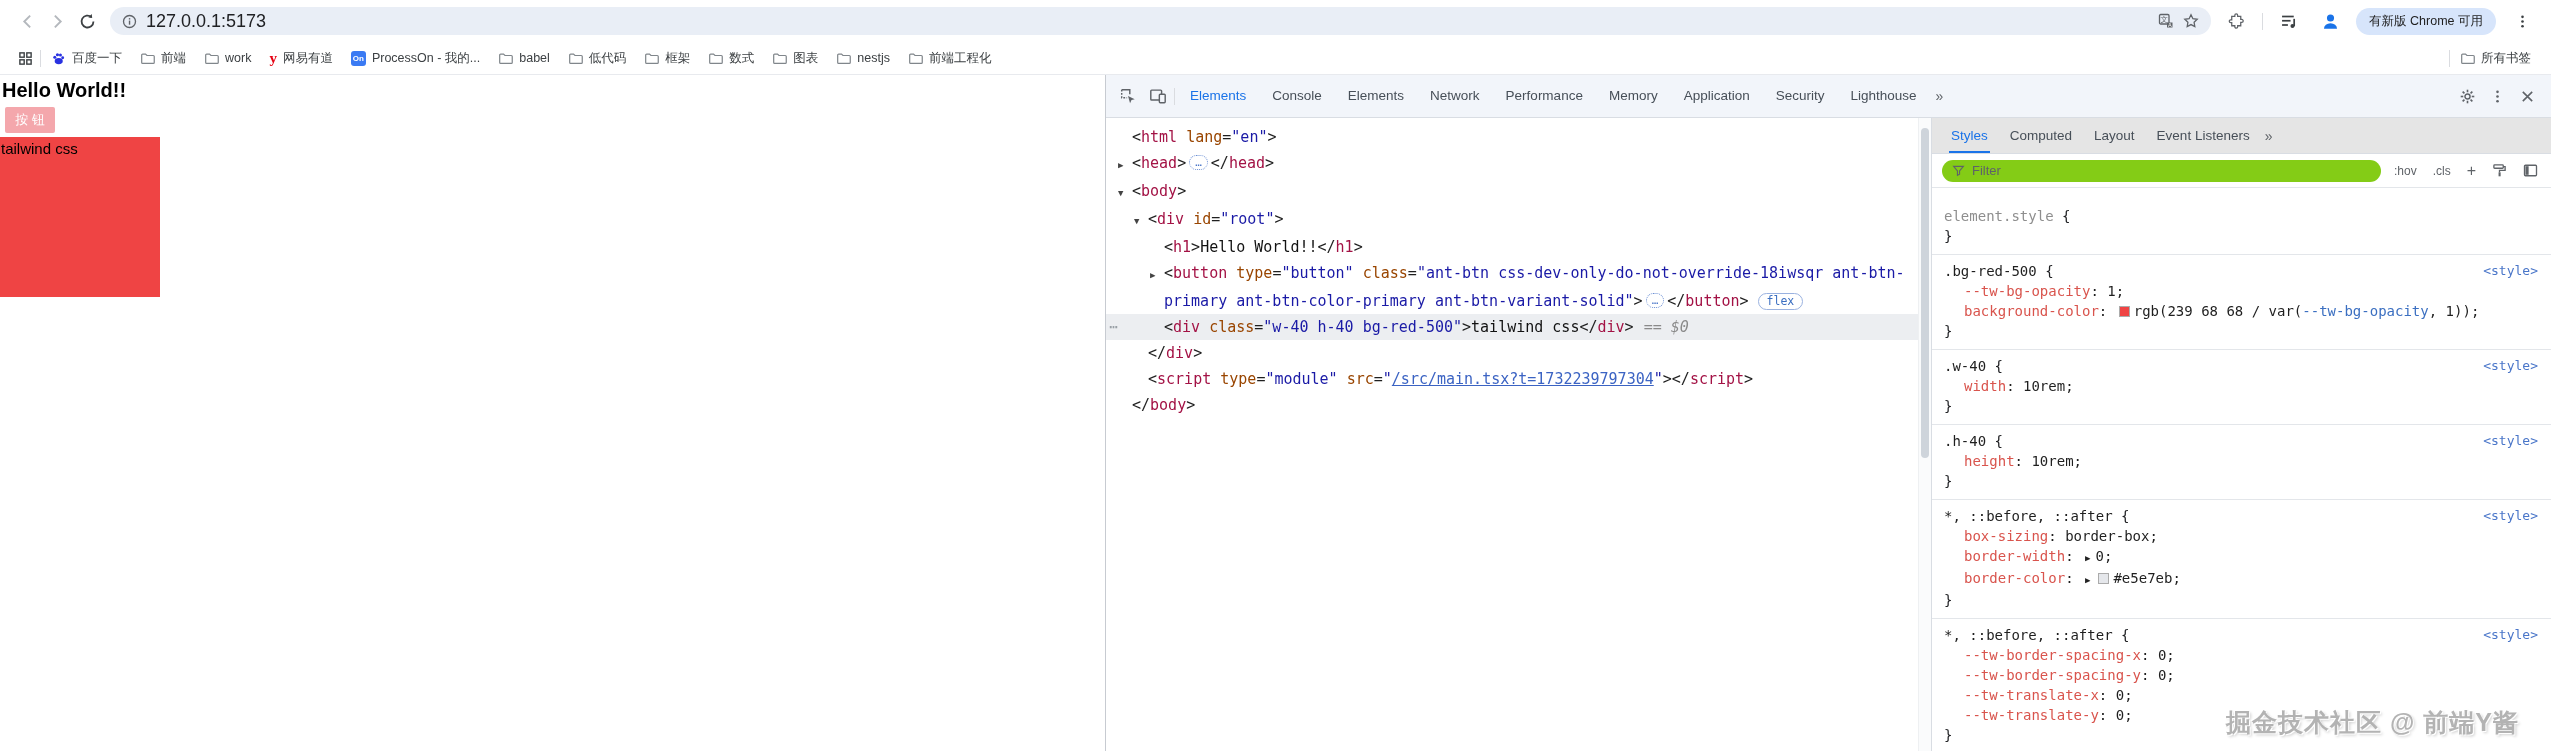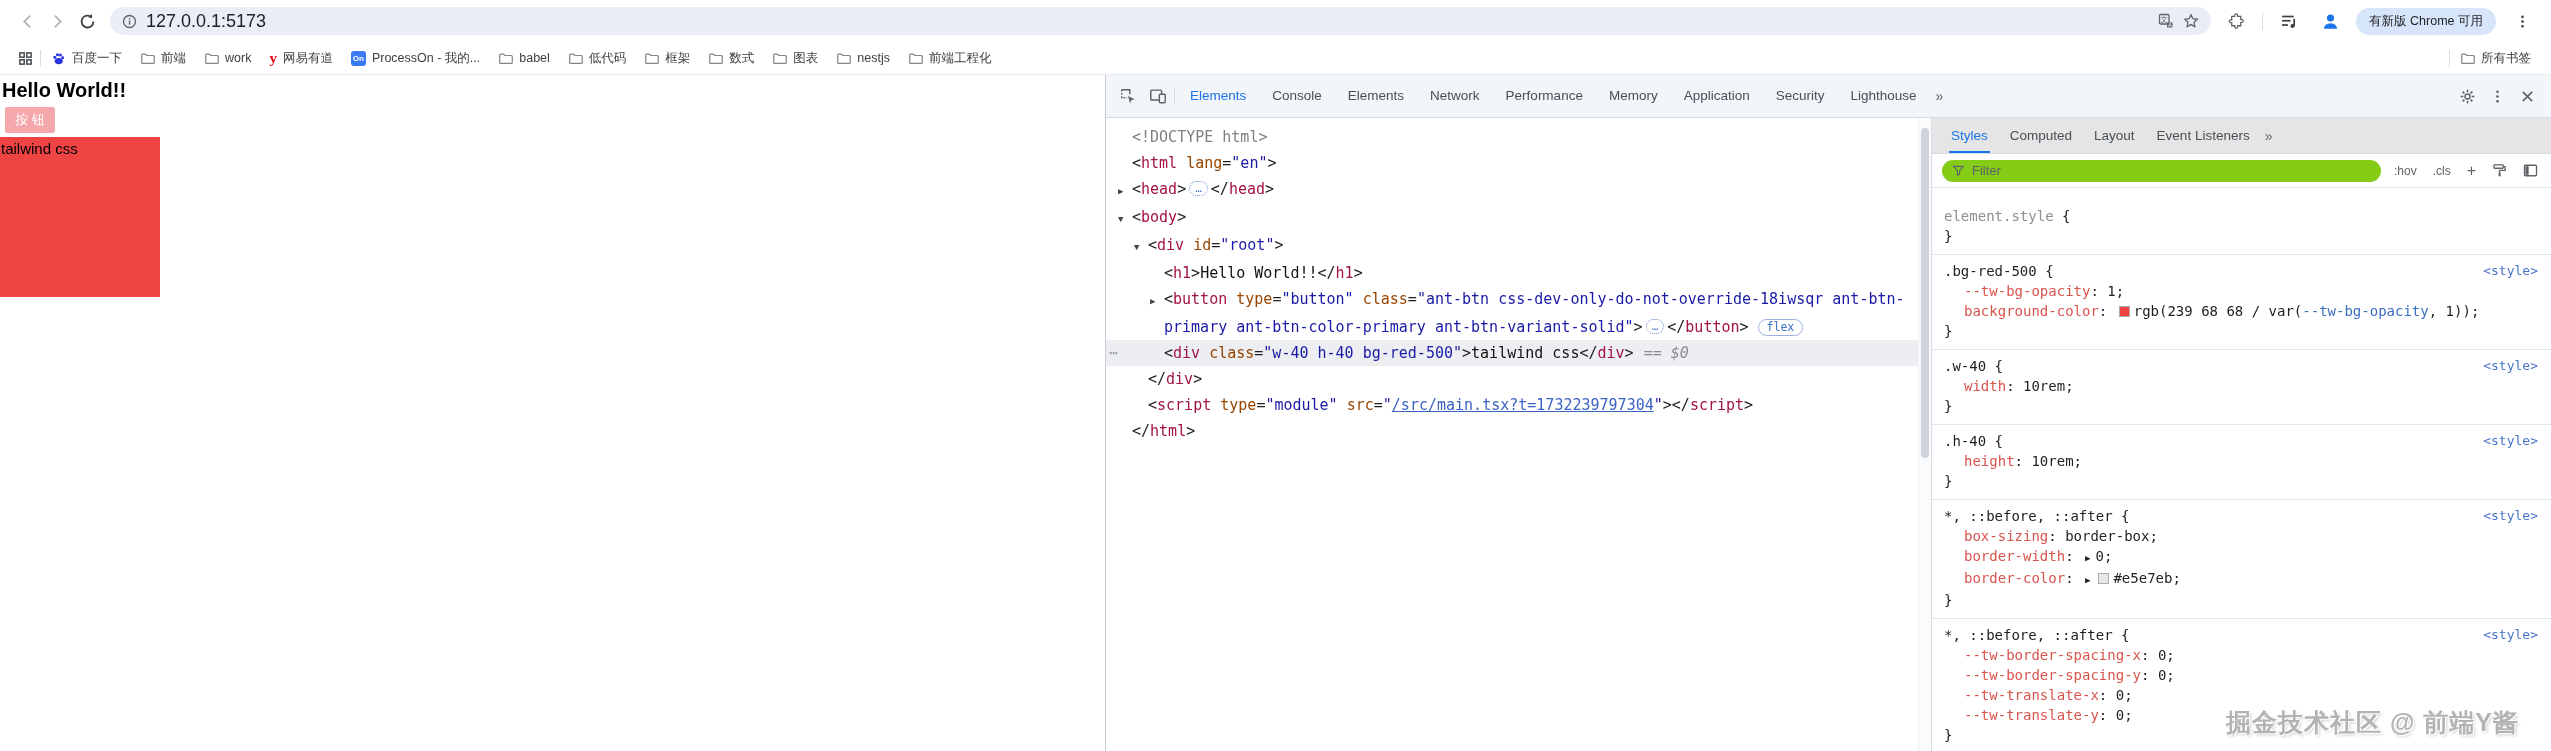--- a/index.html
+++ b/index.html
@@ -380,32 +380,31 @@
                 <path d="M3 3l10 10M13 3L3 13" stroke="#5f6368" stroke-width="1.7"></path>
               </svg>
           </span>
         </button>
       </div>
 
       <div class="dt-body">
 
         <div class="dom-panel">
           <div id="dom-lines">
-              <div class="dom-line" style="padding-left: 12px;"><span class="arrow"></span><span class="tk-gy">&lt;!DOCTYPE html&gt;</span></div>
               <div class="dom-line" style="padding-left: 12px;"><span class="arrow"></span><span class="tk-p">&lt;</span><span class="tk-tag">html</span><span class="tk-p"> </span><span class="tk-an">lang</span><span class="tk-p">=</span><span class="tk-av">"en"</span><span class="tk-p">&gt;</span></div>
               <div class="dom-line" style="padding-left: 12px;"><span class="arrow">▶</span><span class="tk-p">&lt;</span><span class="tk-tag">head</span><span class="tk-p">&gt;</span><span class="ellipsis-pill">…</span><span class="tk-p">&lt;/</span><span class="tk-tag">head</span><span class="tk-p">&gt;</span></div>
               <div class="dom-line" style="padding-left: 12px;"><span class="arrow">▼</span><span class="tk-p">&lt;</span><span class="tk-tag">body</span><span class="tk-p">&gt;</span></div>
               <div class="dom-line" style="padding-left: 28px;"><span class="arrow">▼</span><span class="tk-p">&lt;</span><span class="tk-tag">div</span><span class="tk-p"> </span><span class="tk-an">id</span><span class="tk-p">=</span><span class="tk-av">"root"</span><span class="tk-p">&gt;</span></div>
               <div class="dom-line" style="padding-left: 44px;"><span class="arrow"></span><span class="tk-p">&lt;</span><span class="tk-tag">h1</span><span class="tk-p">&gt;</span><span class="tk-tx">Hello World!!</span><span class="tk-p">&lt;/</span><span class="tk-tag">h1</span><span class="tk-p">&gt;</span></div>
               <div class="dom-line" style="padding-left: 44px;"><span class="arrow">▶</span><span class="tk-p">&lt;</span><span class="tk-tag">button</span><span class="tk-p"> </span><span class="tk-an">type</span><span class="tk-p">=</span><span class="tk-av">"button"</span><span class="tk-p"> </span><span class="tk-an">class</span><span class="tk-p">=</span><span class="tk-av">"ant-btn css-dev-only-do-not-override-18iwsqr ant-btn-</span></div>
               <div class="dom-line" style="padding-left: 44px;"><span class="arrow"></span><span class="tk-av">primary ant-btn-color-primary ant-btn-variant-solid"</span><span class="tk-p">&gt;</span><span class="ellipsis-pill">…</span><span class="tk-p">&lt;/</span><span class="tk-tag">button</span><span class="tk-p">&gt;</span><span class="flex-badge">flex</span></div>
               <div class="dom-line selected" style="padding-left: 44px;"><span class="gutter">⋯</span><span class="arrow"></span><span class="tk-p">&lt;</span><span class="tk-tag">div</span><span class="tk-p"> </span><span class="tk-an">class</span><span class="tk-p">=</span><span class="tk-av">"w-40 h-40 bg-red-500"</span><span class="tk-p">&gt;</span><span class="tk-tx">tailwind css</span><span class="tk-p">&lt;/</span><span class="tk-tag">div</span><span class="tk-p">&gt;</span><span class="tk-eq">== $0</span></div>
               <div class="dom-line" style="padding-left: 28px;"><span class="arrow"></span><span class="tk-p">&lt;/</span><span class="tk-tag">div</span><span class="tk-p">&gt;</span></div>
               <div class="dom-line" style="padding-left: 28px;"><span class="arrow"></span><span class="tk-p">&lt;</span><span class="tk-tag">script</span><span class="tk-p"> </span><span class="tk-an">type</span><span class="tk-p">=</span><span class="tk-av">"module"</span><span class="tk-p"> </span><span class="tk-an">src</span><span class="tk-p">=</span><span class="tk-av">"</span><span class="tk-lk">/src/main.tsx?t=1732239797304</span><span class="tk-av">"</span><span class="tk-p">&gt;</span><span class="tk-p">&lt;/</span><span class="tk-tag">script</span><span class="tk-p">&gt;</span></div>
-              <div class="dom-line" style="padding-left: 12px;"><span class="arrow"></span><span class="tk-p">&lt;/</span><span class="tk-tag">html</span><span class="tk-p">&gt;</span></div>
+              <div class="dom-line" style="padding-left: 12px;"><span class="arrow"></span><span class="tk-p">&lt;/</span><span class="tk-tag">body</span><span class="tk-p">&gt;</span></div>
             </div>
           <div class="dom-scroll">
             <div class="dom-thumb"></div>
           </div>
         </div>
 
         <div class="styles-panel">
           <div class="sb-tabs">
             <div id="sb-tabs" style="display:flex">
                 <span class="sb-tab active">Styles</span>

